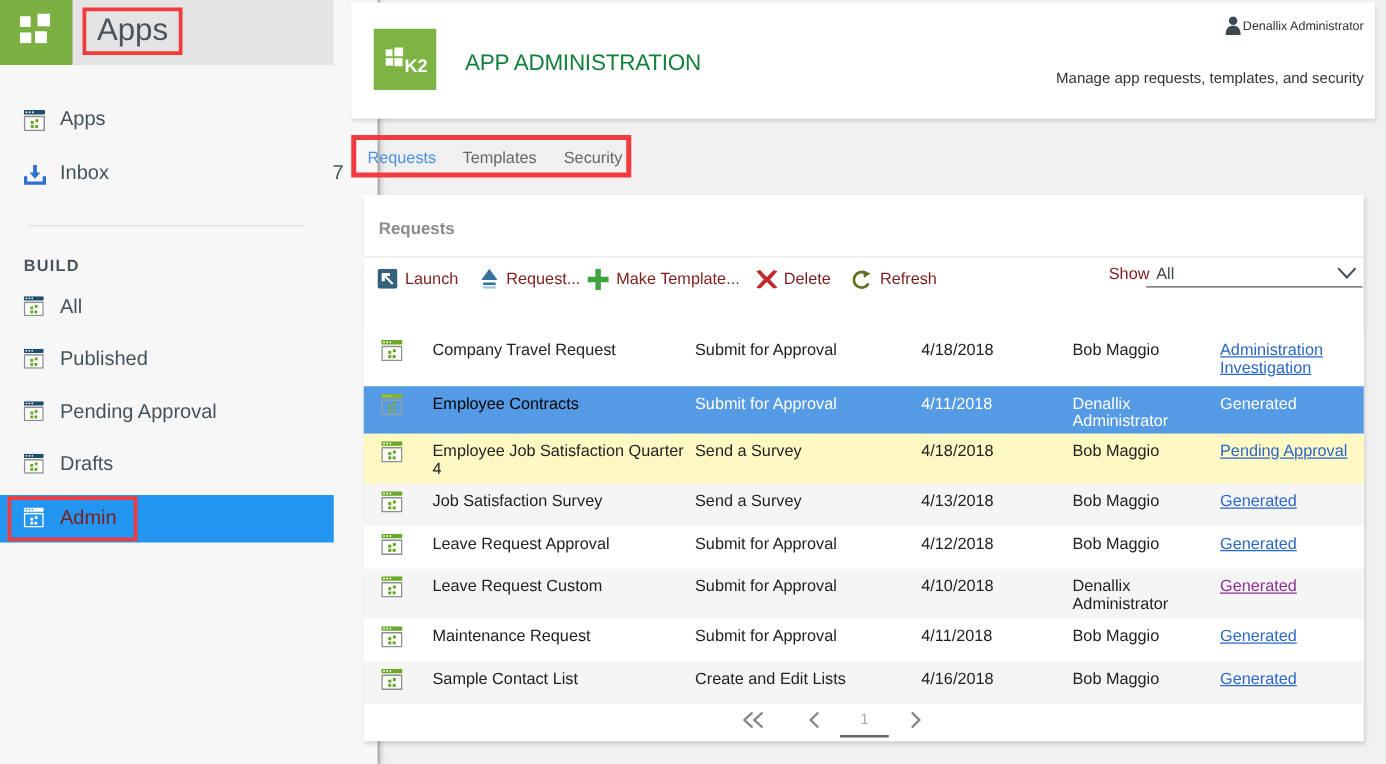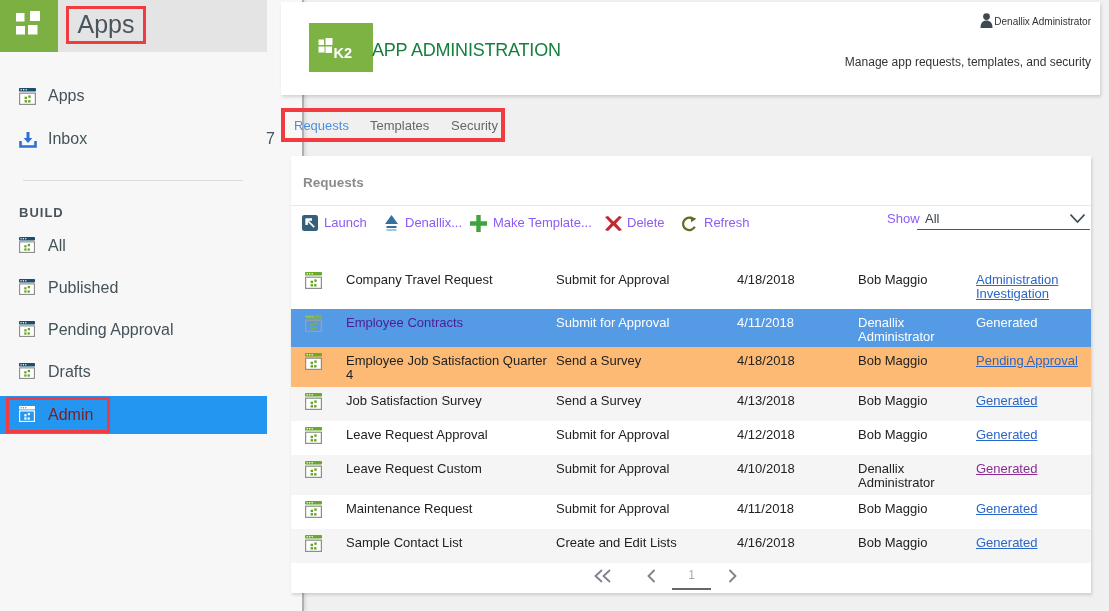--- a/index.html
+++ b/index.html
@@ -8,30 +8,30 @@
 #sidebar { position:absolute; left:0; top:0; width:304px; height:611px; background:#f7f7f7; border-right:2px solid #b0b0b0; box-shadow:2px 0 3px rgba(0,0,0,.10); }
 #sidestrip { position:absolute; left:0; top:0; width:267px; height:52px; background:#e4e4e4; }
 #greentile { position:absolute; left:0; top:0; width:58px; height:52px; background:#7cb043; }
 #appsbox { position:absolute; left:66px; top:6px; width:80px; height:38px; border:3px solid #f23b3f; color:#4a545b; font-size:25px; text-align:center; line-height:30px; }
 .sitem { position:absolute; left:48px; color:#45525a; font-size:16px; }
 .sicon { position:absolute; left:19px; }
 #build { position:absolute; left:19px; top:205px; color:#4a545c; font-size:13px; font-weight:bold; letter-spacing:1px; }
 #adminrow { position:absolute; left:0; top:396px; width:267px; height:38px; background:#2296f0; }
 #adminbox { position:absolute; left:6px; top:397px; width:104px; height:36px; border:3px solid #f23b3f; }
 #hdrpanel { position:absolute; left:281px; top:2px; width:819px; height:93px; background:#fff; box-shadow:1px 2px 3px rgba(0,0,0,.15); }
-#k2tile { position:absolute; left:28px; top:21px; width:64px; height:49px; background:#7cb342; }
+#k2tile { position:absolute; left:18px; top:21px; width:50px; height:49px; background:#7cb342; }
 #apptitle { position:absolute; left:91px; top:38px; font-size:18px; letter-spacing:-0.2px; color:#15803d; }
 #denallix { position:absolute; right:9px; top:14px; font-size:10px; color:#333; }
 #manage { position:absolute; right:9px; top:53px; font-size:12px; color:#333; }
 #tabsbox { position:absolute; left:281px; top:108px; width:224px; height:34px; border:4px solid #f23b3f; }
 .tab { position:absolute; top:6px; font-size:13px; color:#666; }
 #reqpanel { position:absolute; left:291px; top:156px; width:800px; height:437px; background:#fff; box-shadow:1px 2px 3px rgba(0,0,0,.15); }
 #reqtitle { position:absolute; left:12px; top:19px; font-size:13.5px; font-weight:bold; color:#8c8c8c; }
 #toolbar { position:absolute; left:0; top:49px; width:800px; height:34px; border-top:1px solid #e8e8e8; }
-.tbtext { position:absolute; top:9px; font-size:13px; color:#8b5cf6; }
+.tbtext { position:absolute; top:9px; font-size:13px; color:#7f1d1d; }
 #thead { position:absolute; left:0; top:83px; width:800px; height:27px; background:#ededed; }
 .th { position:absolute; top:7px; font-size:12.5px; color:#9a9a9a; }
 .row { position:absolute; left:0; width:800px; }
 .cell { position:absolute; top:7px; font-size:13px; color:#222; line-height:13.5px; }
 .c-name { left:55px; width:206px; }
 .c-type { left:265px; width:170px; }
 .c-date { left:446px; width:110px; }
 .c-by { left:567px; width:105px; }
 .c-st { left:685px; width:110px; }
 a.st { color:#2b66c9; text-decoration:underline; }
@@ -169,21 +169,21 @@
       <rect x="0" y="0" width="16" height="16" rx="2.2" fill="#35607a"></rect>
       <path d="M3.4 4.6 L10 4.6 M4.6 3.4 L4.6 10" stroke="#fff" stroke-width="2.5" fill="none"></path>
       <path d="M4.5 4.5 L12.2 12.2" stroke="#fff" stroke-width="1.7" fill="none"></path>
     </svg>
     <span class="tbtext" style="left:33px">Launch</span>
     <svg class="abs" style="left:94px; top:9px" width="13" height="16" viewBox="0 0 13 16">
       <path d="M6.5 0 L13 9 L0 9 Z" fill="#34719c"></path>
       <rect x="1.5" y="11" width="10" height="2" fill="#34719c"></rect>
       <rect x="1.5" y="14" width="10" height="2" fill="#9dc6e0"></rect>
     </svg>
-    <span class="tbtext" style="left:114px">Denallix...</span>
+    <span class="tbtext" style="left:114px">Request...</span>
     <svg class="abs" style="left:179px; top:9px" width="17" height="17" viewBox="0 0 17 17">
       <path d="M6.3 0 L10.7 0 L10.7 6.3 L17 6.3 L17 10.7 L10.7 10.7 L10.7 17 L6.3 17 L6.3 10.7 L0 10.7 L0 6.3 L6.3 6.3 Z" fill="#3fa33f"></path>
     </svg>
     <span class="tbtext" style="left:202px">Make Template...</span>
     <svg class="abs" style="left:314px; top:10px" width="17" height="15" viewBox="0 0 17 15">
       <path d="M0 1 L3 0 L8.5 5.5 L14 0 L17 1 L11 7.5 L17 14 L14 15 L8.5 9.5 L3 15 L0 14 L6 7.5 Z" fill="#bf2a2e"></path>
     </svg>
     <span class="tbtext" style="left:336px">Delete</span>
     <svg class="abs" style="left:391px; top:10px" width="16" height="16" viewBox="0 0 16 16">
       <path d="M10.4 2.5 A6.2 6.2 0 1 0 12.8 10.8" fill="none" stroke="#5d7022" stroke-width="2.2"></path>
@@ -221,27 +221,27 @@
       <rect x="0" y="0" width="17" height="3.6" rx="0.8" fill="#85b13a"></rect>
       <circle cx="2.2" cy="1.8" r="0.75" fill="#aed27a"></circle>
         <circle cx="4.7" cy="1.8" r="0.75" fill="#aed27a"></circle>
         <circle cx="7.2" cy="1.8" r="0.75" fill="#aed27a"></circle>
       <rect x="0.6" y="5.2" width="15.8" height="11.2" fill="none" stroke="#9aa0a8" stroke-width="1.3"></rect>
       <rect x="5.6" y="8.7" width="2.4" height="2.4" fill="#84b13a"></rect>
       <rect x="9.3" y="7.4" width="2.4" height="2.4" fill="#84b13a"></rect>
       <rect x="5.6" y="12.1" width="2.4" height="2.4" fill="#84b13a"></rect>
       <rect x="9.1" y="12.1" width="2.4" height="2.4" fill="#84b13a"></rect>
     </svg>
-    <span class="cell c-name" style="color:#4c1d95">Employee Contracts</span>
+    <span class="cell c-name" style="color:#000000">Employee Contracts</span>
     <span class="cell c-type" style="color:#fff">Submit for Approval</span>
     <span class="cell c-date" style="color:#fff">4/11/2018</span>
     <span class="cell c-by" style="color:#fff">Denallix Administrator</span>
     <span class="cell c-st" style="color:#fff">Generated</span>
   </div>
-  <div class="row" style="top:191px; height:40px; background:#fdba74">
+  <div class="row" style="top:191px; height:40px; background:#fef9c3">
     <svg class="ricon" width="17" height="17" viewBox="0 0 17 17">
       <rect x="0" y="0" width="17" height="3.6" rx="0.8" fill="#6aaa28"></rect>
       <circle cx="2.2" cy="1.8" r="0.75" fill="#fff"></circle>
         <circle cx="4.7" cy="1.8" r="0.75" fill="#fff"></circle>
         <circle cx="7.2" cy="1.8" r="0.75" fill="#fff"></circle>
       <rect x="0.6" y="5.2" width="15.8" height="11.2" fill="#fff" stroke="#8e8e8e" stroke-width="1.2"></rect>
       <rect x="5.6" y="8.7" width="2.4" height="2.4" fill="#64a51f"></rect>
       <rect x="9.3" y="7.4" width="2.4" height="2.4" fill="#64a51f"></rect>
       <rect x="5.6" y="12.1" width="2.4" height="2.4" fill="#64a51f"></rect>
       <rect x="9.1" y="12.1" width="2.4" height="2.4" fill="#64a51f"></rect>

